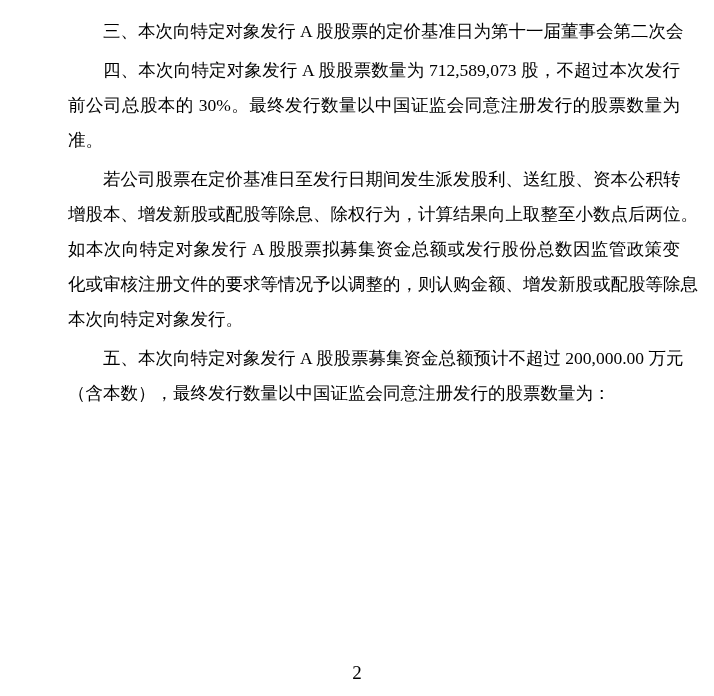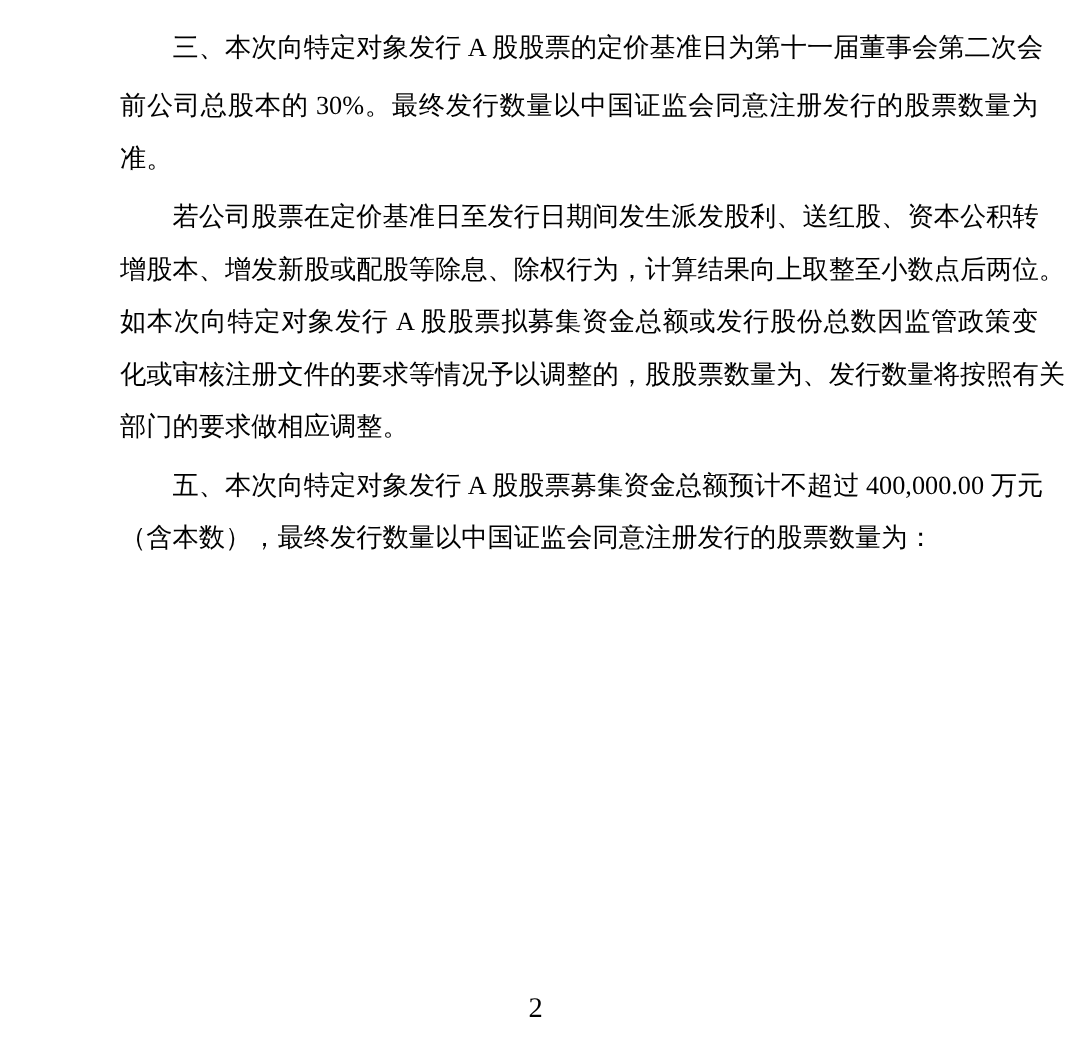--- a/index.html
+++ b/index.html
@@ -11,21 +11,21 @@
     position: relative;
     width: 714px;
     height: 696px;
     background: #ffffff;
     overflow: hidden;
     font-family: "Liberation Serif", "DejaVu Serif", serif;
     color: #000000;
   }
   .doc-body {
     position: absolute;
-    left: 80px;
+    left: 68px;
     top: 14px;
     width: 612px;
   }
   .para {
     margin: 0 0 4px 0;
     padding: 0;
   }
   .line {
     font-size: 17.5px;
     line-height: 35px;
@@ -53,29 +53,30 @@
 </style>
 </head>
 <body>
 
 <div class="doc-page">
   <div class="doc-body">
       <div class="para">
         <div class="line first">三、本次向特定对象发行 A 股股票的定价基准日为第十一届董事会第二次会</div>
       </div>
       <div class="para">
+        <div class="line first">四、本次向特定对象发行 A 股股票数量为 712,589,073 股，不超过本次发行</div>
         <div class="line">前公司总股本的 30%。最终发行数量以中国证监会同意注册发行的股票数量为</div>
         <div class="line last">准。</div>
       </div>
       <div class="para">
         <div class="line first">若公司股票在定价基准日至发行日期间发生派发股利、送红股、资本公积转</div>
         <div class="line">增股本、增发新股或配股等除息、除权行为，计算结果向上取整至小数点后两位。</div>
         <div class="line">如本次向特定对象发行 A 股股票拟募集资金总额或发行股份总数因监管政策变</div>
-        <div class="line">化或审核注册文件的要求等情况予以调整的，股股票数量为、发行数量将按照有关</div>
-        <div class="line last">部门的要求做相应调整。</div>
+        <div class="line">化或审核注册文件的要求等情况予以调整的，则认购金额、增发新股或配股等除息</div>
+        <div class="line last">本次向特定对象发行。</div>
       </div>
       <div class="para">
-        <div class="line first">五、本次向特定对象发行 A 股股票募集资金总额预计不超过 400,000.00 万元</div>
+        <div class="line first">五、本次向特定对象发行 A 股股票募集资金总额预计不超过 200,000.00 万元</div>
         <div class="line last">（含本数），最终发行数量以中国证监会同意注册发行的股票数量为：</div>
       </div>
     </div>
   <div class="page-number">2</div>
 </div>
 
 </body></html>

